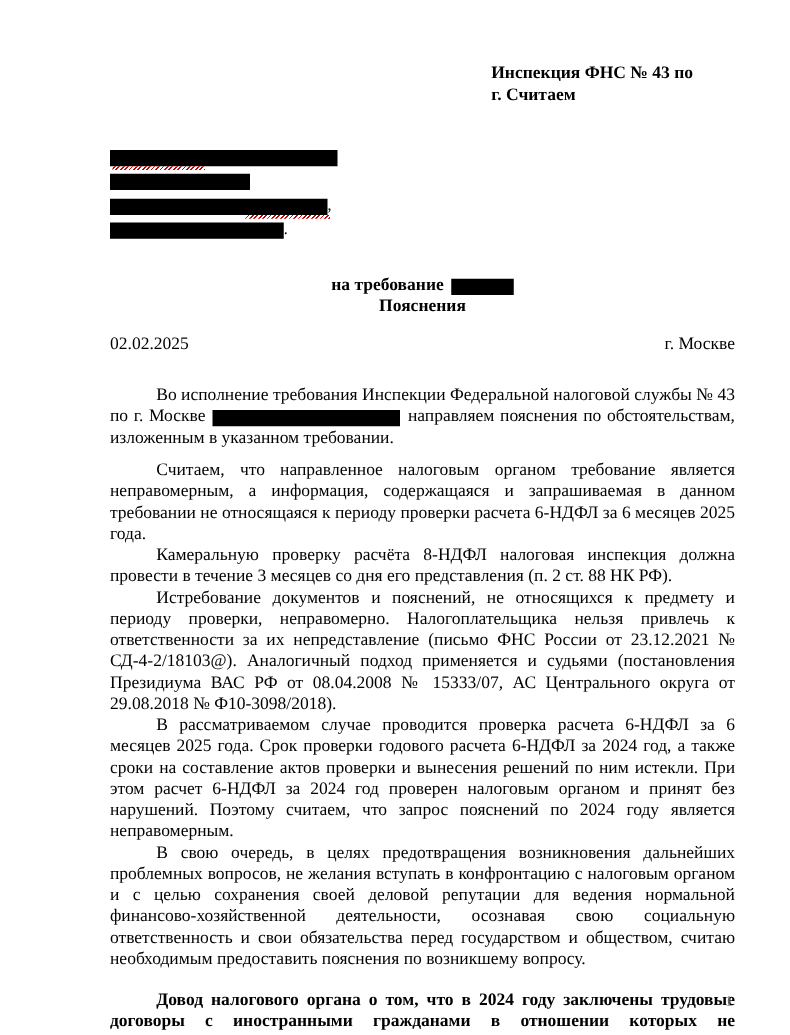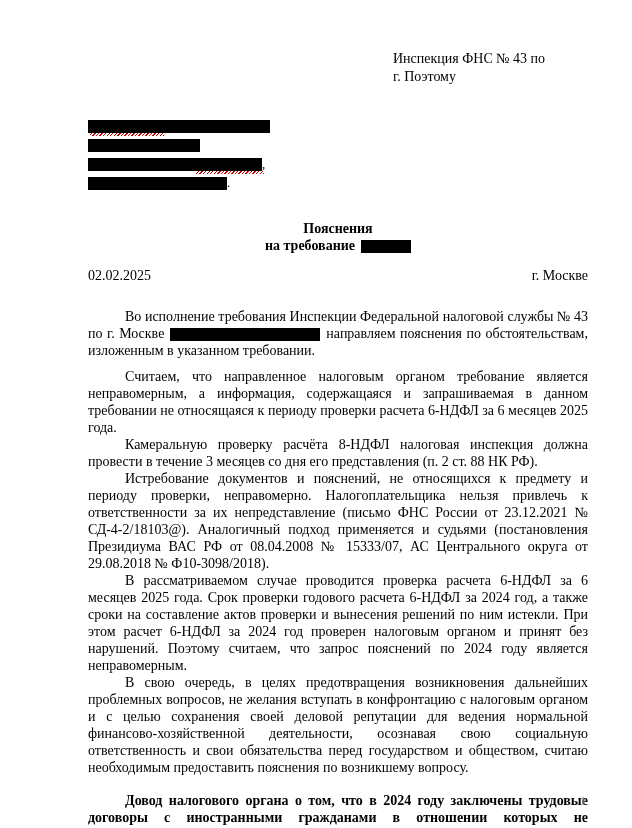--- a/index.html
+++ b/index.html
@@ -16,21 +16,21 @@
     overflow: hidden;
   }
   .content {
     position: absolute;
     left: 88px;
     top: 50px;
     width: 500px;
   }
   .recipient {
     margin-left: 305px;
-    font-weight: normal;
+    font-weight: bold;
     line-height: 18px;
   }
   .redaction-block { margin-top: 31px; }
   .redaction-row { height: 19px; position: relative; }
   .bar {
     display: inline-block;
     height: 13px;
     background: #000000;
     vertical-align: text-bottom;
     position: relative;
@@ -73,21 +73,21 @@
   }
 </style>
 </head>
 <body>
 
 <div class="page">
   <div class="content">
 
     <div class="recipient">
       <div>Инспекция ФНС № 43 по</div>
-      <div>г. Поэтому</div>
+      <div>г. Считаем</div>
     </div>
 
     <div class="redaction-block">
       <div class="redaction-row">
         <span class="bar" style="width:182px">
           <span class="squiggle" style="left:2px;width:74px"></span>
         </span>
       </div>
       <div class="redaction-row">
         <span class="bar" style="width:112px"></span>
@@ -96,24 +96,24 @@
         <span class="bar" style="width:174px">
           <span class="squiggle" style="right:-2px;width:68px"></span>
         </span><span class="trail">,</span>
       </div>
       <div class="redaction-row">
         <span class="bar" style="width:139px"></span><span class="trail">.</span>
       </div>
     </div>
 
     <div class="doc-title">
-      <div>Пояснения</div>
       <div>
         <span>на требование</span><span class="bar title-bar"></span>
       </div>
+      <div>Пояснения</div>
     </div>
 
     <div class="dateline">
       <span>02.02.2025</span>
       <span>г. Москве</span>
     </div>
 
     <p class="para p1"><span>Во исполнение требования Инспекции Федеральной налоговой службы № 43 по г. Москве</span><span class="bar inline-bar"></span><span>направляем пояснения по обстоятельствам, изложенным в указанном требовании.</span></p>
 
     <p class="para p2">Считаем, что направленное налоговым органом требование является неправомерным, а информация, содержащаяся и запрашиваемая в данном требовании не относящаяся к периоду проверки расчета 6-НДФЛ за 6 месяцев 2025 года.</p>

